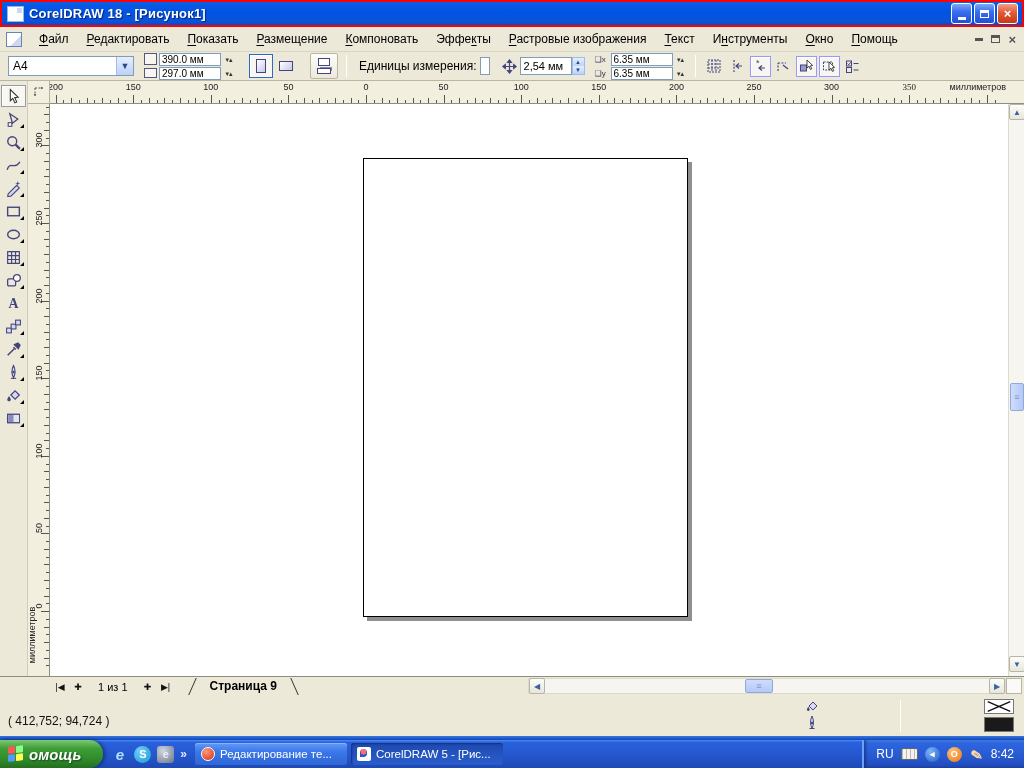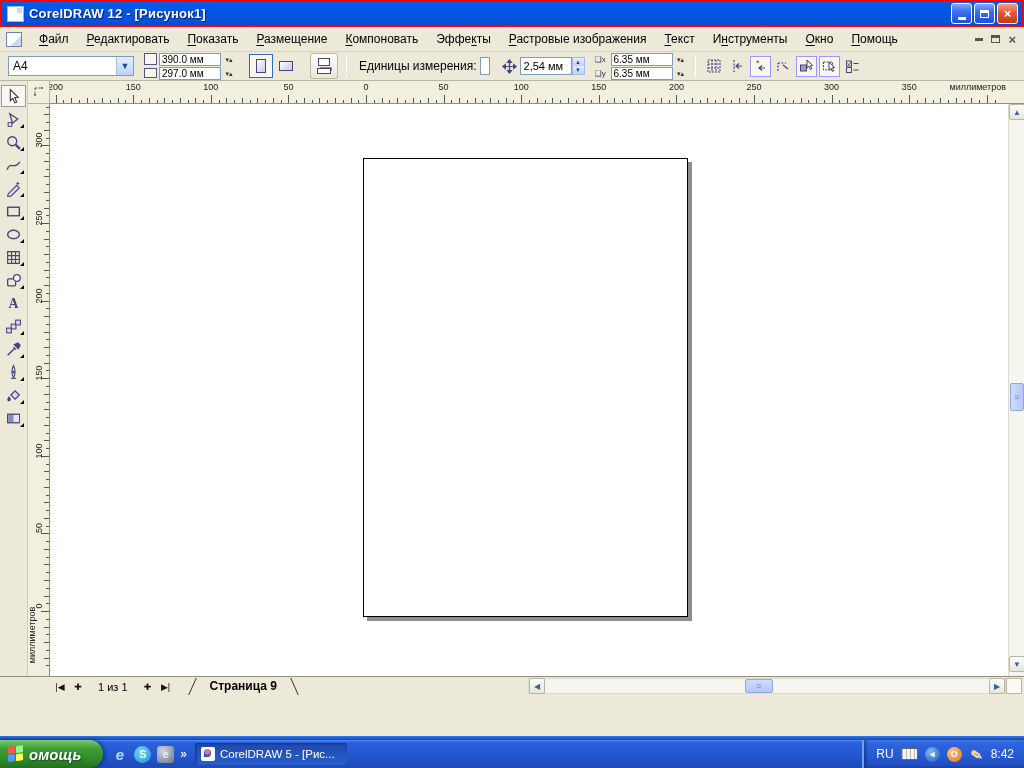--- a/index.html
+++ b/index.html
@@ -179,21 +179,21 @@
   .tray-pen { color:#ffd9a0; font-size:14px; background:none; transform:rotate(-10deg); }
   .tray-time { color:#fff; font-size:12px; }
 </style>
 </head>
 <body>
 
 <div class="app">
 
   <div class="titlebar">
     <div class="app-icon"></div>
-    <div class="title-text">CorelDRAW 12 - [Рисунок1]</div>
+    <div class="title-text">CorelDRAW 18 - [Рисунок1]</div>
     <div class="win-btns">
       <div class="win-btn">
           <div class="glyph-min"></div>
         </div>
       <div class="win-btn">
           <div class="glyph-restore"></div>
         </div>
       <div class="win-btn close">
           <span class="glyph-close">×</span>
         </div>
@@ -549,21 +549,21 @@
         <span class="hlabel" style="left: 83.2px;">150</span>
         <span class="hlabel" style="left: 160.8px;">100</span>
         <span class="hlabel" style="left: 238.4px;">50</span>
         <span class="hlabel" style="left: 316px;">0</span>
         <span class="hlabel" style="left: 393.6px;">50</span>
         <span class="hlabel" style="left: 471.2px;">100</span>
         <span class="hlabel" style="left: 548.8px;">150</span>
         <span class="hlabel" style="left: 626.4px;">200</span>
         <span class="hlabel" style="left: 704px;">250</span>
         <span class="hlabel" style="left: 781.6px;">300</span>
-        <span class="hlabel" style="left: 859.2px;">350</span>
+        <span class="hlabel" style="left: 859.2px; font-family: Liberation Serif, serif;">350</span>
       </div>
     <div class="vruler" id="vruler">
       <span class="vunit">миллиметров</span>
     <div class="vtick" style="top: 561.3px; width: 3px;"></div>
         <div class="vtick" style="top: 553.6px; width: 5px;"></div>
         <div class="vtick" style="top: 545.8px; width: 3px;"></div>
         <div class="vtick" style="top: 538px; width: 5px;"></div>
         <div class="vtick" style="top: 530.3px; width: 3px;"></div>
         <div class="vtick" style="top: 522.5px; width: 5px;"></div>
         <div class="vtick" style="top: 514.8px; width: 3px;"></div>
@@ -661,39 +661,66 @@
     </div>
     <div class="page-tab">Страница 9</div>
   </div>
   <div class="hscroll">
     <div class="sb-btn left">◀</div>
     <div class="hthumb"></div>
     <div class="sb-btn right">▶</div>
   </div>
   <div class="corner-box"></div>
 
+  <div class="statusbar">
+    <div class="coords">( 412,752; 94,724 )</div>
+    <div class="fillgroup">
+      <svg viewBox="0 0 16 16">
+        <path d="M5 8 L9 4 L13 8 L9 12 Z" fill="#d8d8ee" stroke="#44447e" stroke-width="1"></path>
+        <path d="M3.5 10 c-1.2 1.6 -.4 3 .8 3 s2 -1.4.8-3 c-.5-.7-.8-1.4-.8-1.4 s-.3.7-.8 1.4z" fill="#44447e"></path>
+      </svg>
+      <svg viewBox="0 0 16 16">
+        <path d="M8 1 C6 5.5 6 9 8 13.5 C10 9 10 5.5 8 1 Z" fill="#d8d8ee" stroke="#44447e" stroke-width="1"></path>
+        <circle cx="8" cy="8" r="1.2" fill="#44447e"></circle>
+          <path d="M5.5 13.5h5" stroke="#44447e"></path>
+      </svg>
+    </div>
+    <div class="status-div"></div>
+    <div class="swatches">
+      <div class="swatch nofill">
+        <svg viewBox="0 0 30 15">
+          <path d="M2 2 L28 13 M28 2 L2 13" stroke="#111" stroke-width="1.6" fill="none"></path>
+        </svg>
+      </div>
+      <div class="swatch black"></div>
+    </div>
+  </div>
   <div class="win-bottom"></div>
 
   <div class="taskbar">
     <div class="startbtn">
       <div class="winlogo">
           <i class="t1"></i>
           <i class="t2"></i>
           <i class="t3"></i>
           <i class="t4"></i>
         </div>
       <span class="start-text">омощь</span>
     </div>
     <div class="quicklaunch">
       <div class="ql-ico ql-ie">e</div>
       <div class="ql-ico ql-skype">S</div>
       <div class="ql-ico ql-app">e</div>
       <div class="ql-chev">»</div>
     </div>
     <div id="task-buttons" style="display:flex;">
+        <div class="taskbtn">
+          <span class="task-ico ico-opera"></span>
+          <span class="task-label">Редактирование те...</span>
+        </div>
         <div class="taskbtn active">
           <span class="task-ico ico-corel"></span>
           <span class="task-label">CorelDRAW 5 - [Рис...</span>
         </div>
       </div>
     <div class="tray">
       <span class="tray-lang">RU</span>
       <div class="tray-kbd"></div>
       <div class="tray-ico tray-back">◂</div>
       <div class="tray-ico tray-o">O</div>

